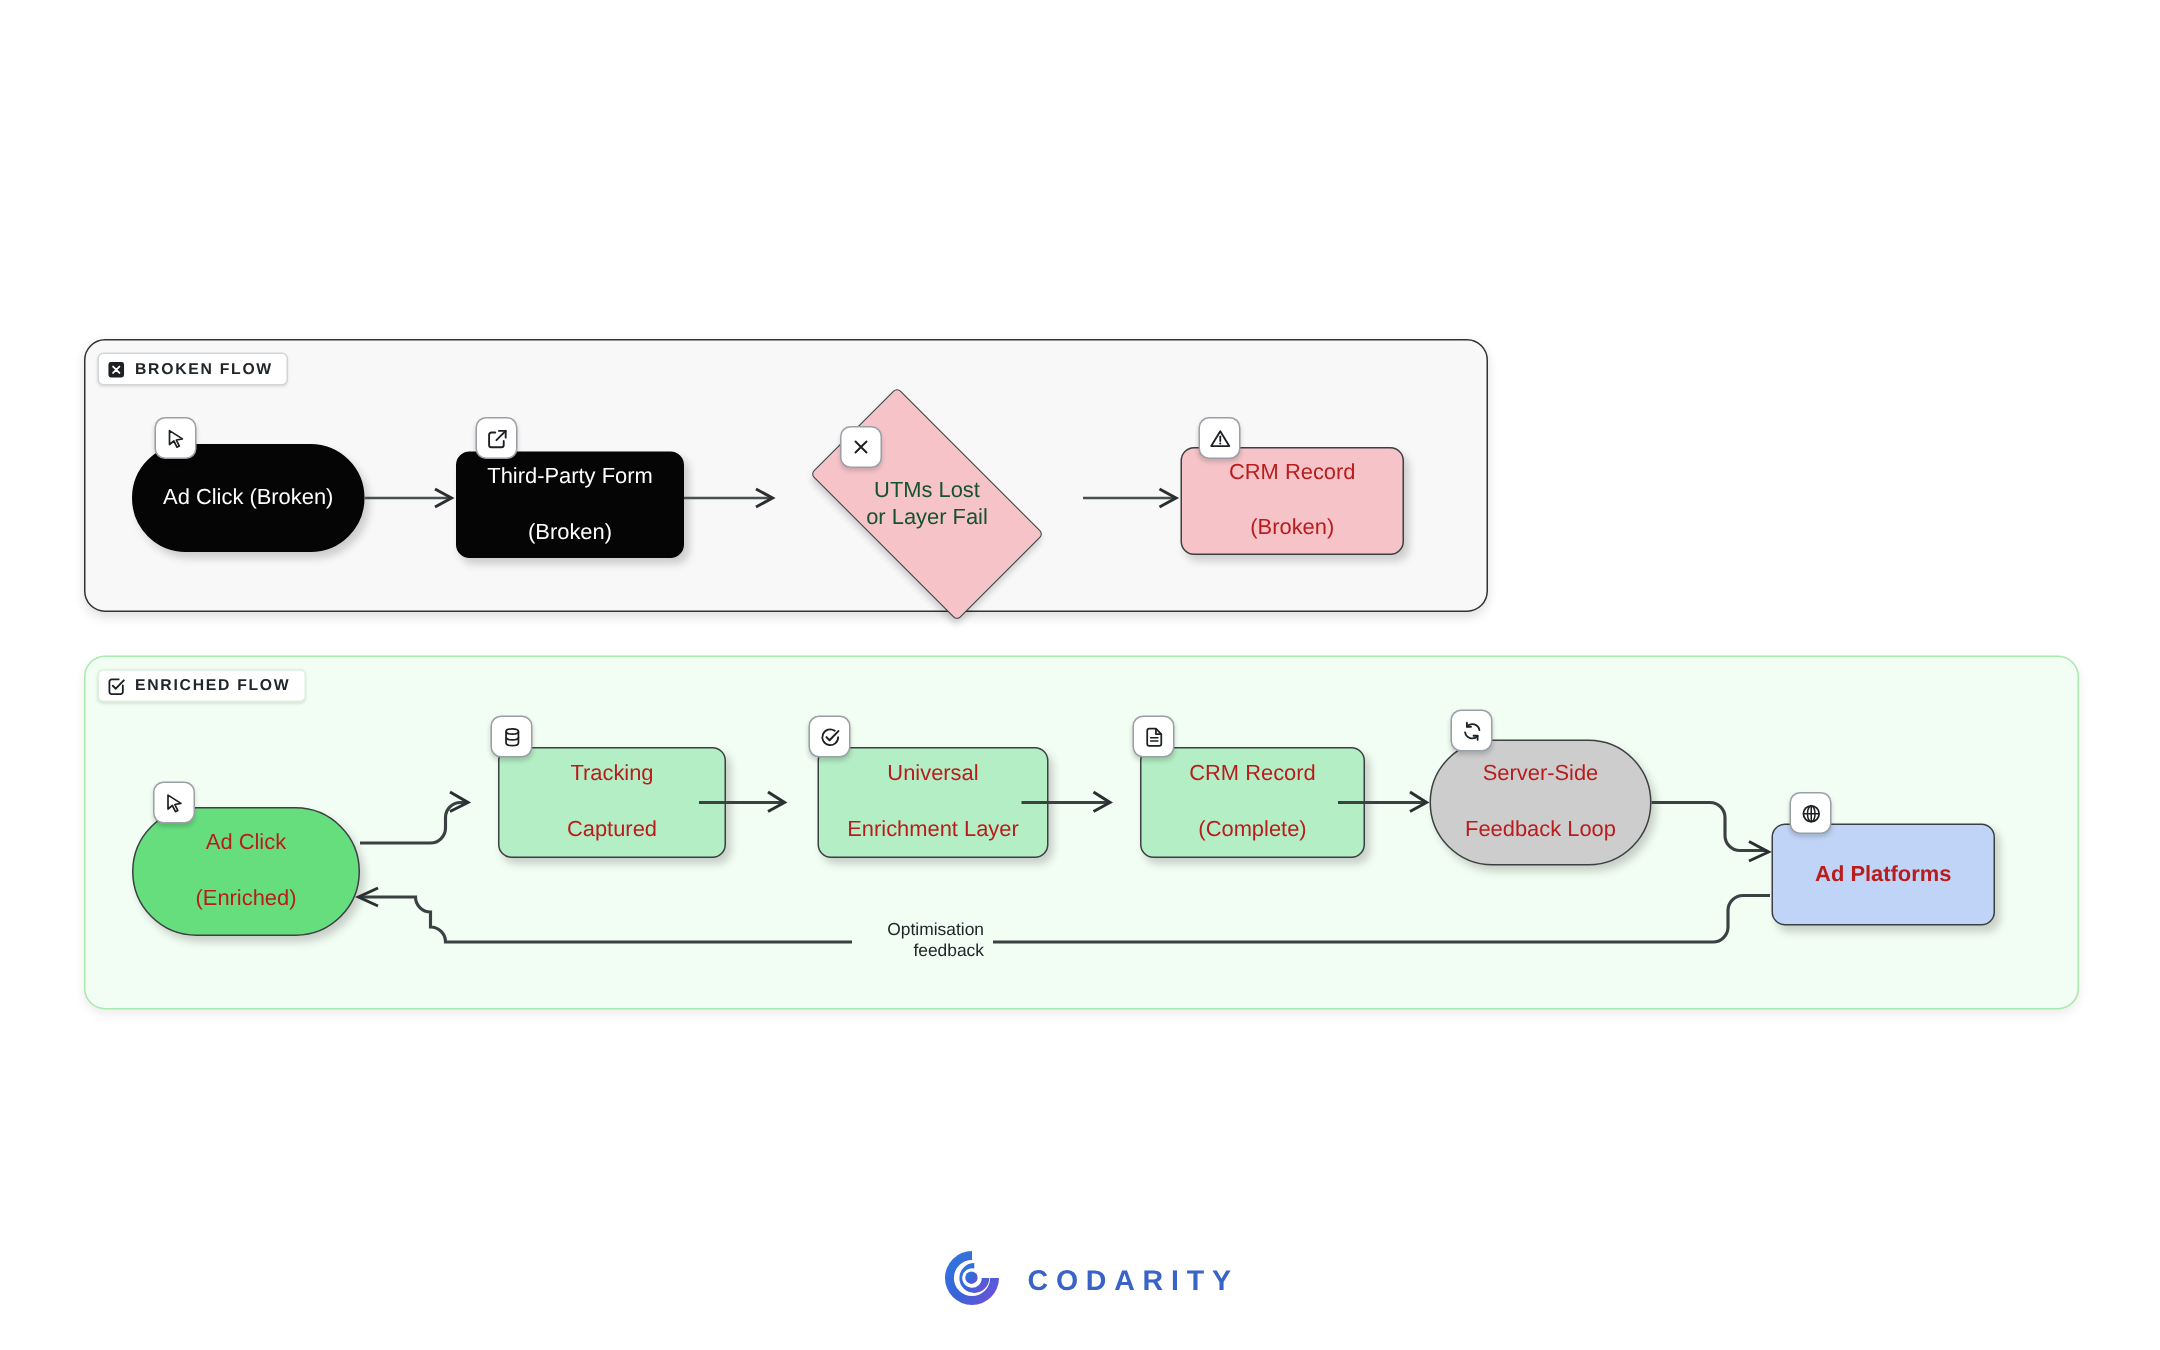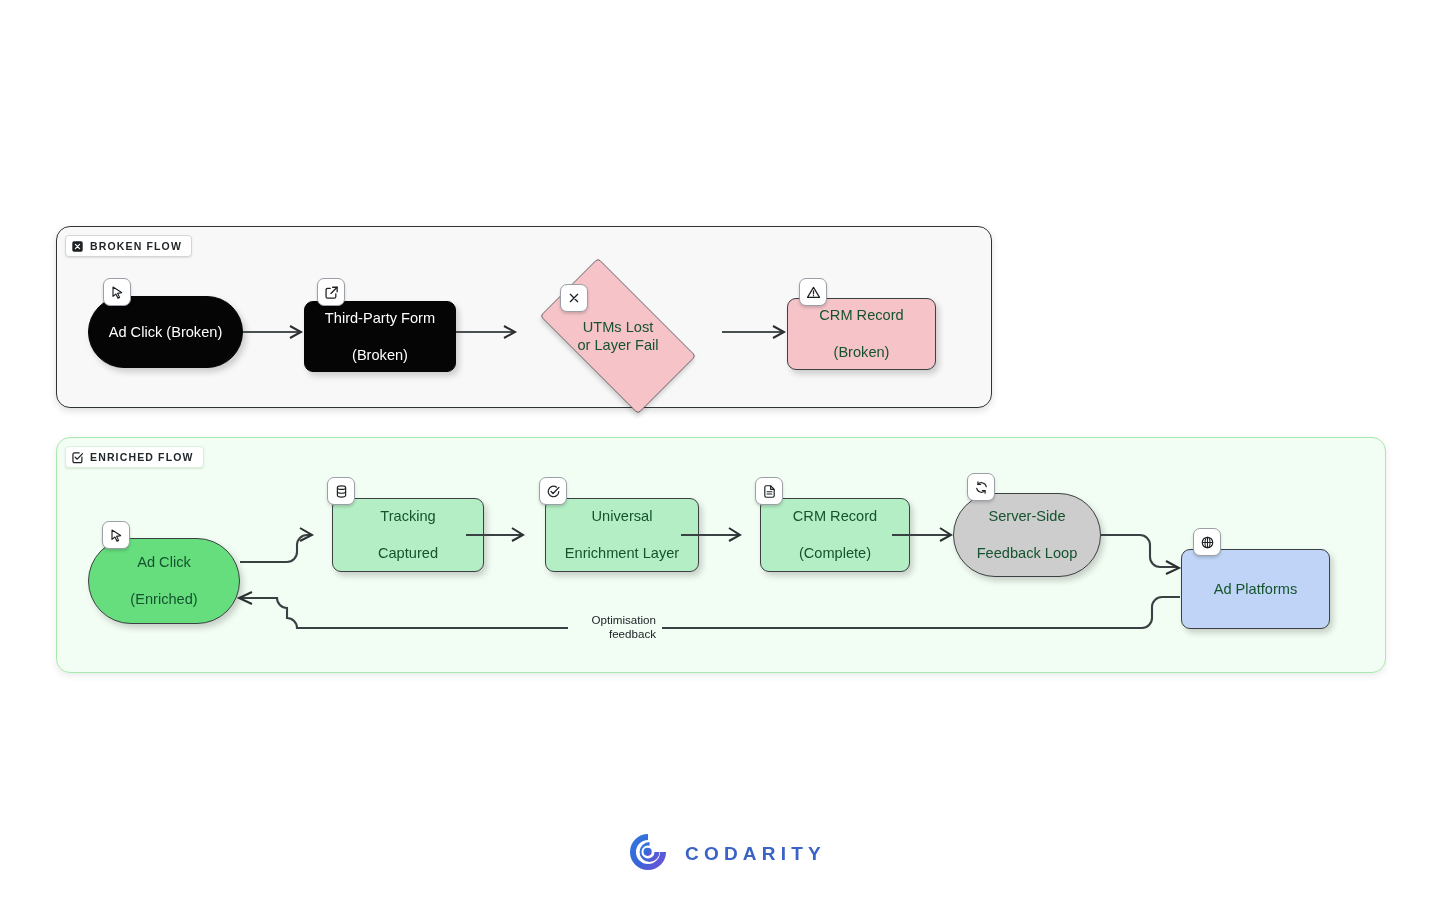--- a/index.html
+++ b/index.html
@@ -22,21 +22,21 @@
     border:1px solid #d3d6d8; box-shadow:0 1px 2px rgba(0,0,0,.10);
     font-size:10.5px; letter-spacing:1.15px; color:#20262a; font-weight:700;
     white-space:nowrap; }
   #badge-broken{ left:8px; top:8px; }
   #badge-enriched{ left:8px; top:8px; border-color:#d9f2db; }
   .badge svg{ display:block; }
 
   
   .node{ position:absolute; display:flex; align-items:center;
     justify-content:center; text-align:center; line-height:1.26;
-    font-size:14.6px; color:#14532d; border:1.5px solid #3c4043;
+    font-size:14.6px; color:#b91c1c; border:1.5px solid #3c4043;
     box-shadow:3px 4px 6px rgba(0,0,0,.18); }
   .node span{ display:block; padding:0 8px; }
   .n-dark{ background:#050505; color:#ffffff; border-color:#050505; }
   .n-pink{ background:#f5c3c8; }
   .n-green{ background:#66de7e; }
   .n-mint{ background:#b4eec4;margin-left:18px; }
   .n-gray{ background:#cdcdcd; }
   .n-blue{ background:#bfd4f6; }
   .r-pill{ border-radius:44px; }
   .r-rect{ border-radius:9px; }
@@ -229,21 +229,21 @@
   </div>
   <div class="chip" style="left:967px; top:473px;">
     <svg width="15" height="15" viewBox="0 0 16 16">
       <path d="M13.1 7.2 a5.2 5.2 0 0 0-8.9-2.6" fill="none" stroke="#1d2124" stroke-width="1.3" stroke-linecap="round"></path>
       <path d="M2.9 8.8 a5.2 5.2 0 0 0 8.9 2.6" fill="none" stroke="#1d2124" stroke-width="1.3" stroke-linecap="round"></path>
       <path d="M4.2 1.9 V4.8 H7.1" fill="none" stroke="#1d2124" stroke-width="1.3" stroke-linecap="round" stroke-linejoin="round"></path>
       <path d="M11.8 14.1 V11.2 H8.9" fill="none" stroke="#1d2124" stroke-width="1.3" stroke-linecap="round" stroke-linejoin="round"></path>
     </svg>
   </div>
 
-  <div class="node n-blue r-rect" style="left:1181px; top:549px; width:149px; height:80px;">
+  <div class="node n-blue r-rect" style="left:1181px; top:549px; width:149px; height:68px;font-weight:bold;">
     <span>Ad Platforms</span>
   </div>
   <div class="chip" style="left:1193px; top:528px;">
     <svg width="15" height="15" viewBox="0 0 16 16">
       <circle cx="8" cy="8" r="5.6" fill="none" stroke="#1d2124" stroke-width="1.25"></circle>
       <path d="M8 2.4 V13.6 M2.4 8 H13.6" stroke="#1d2124" stroke-width="1.1"></path>
       <ellipse cx="8" cy="8" rx="2.7" ry="5.6" fill="none" stroke="#1d2124" stroke-width="1.1"></ellipse>
     </svg>
   </div>
 

